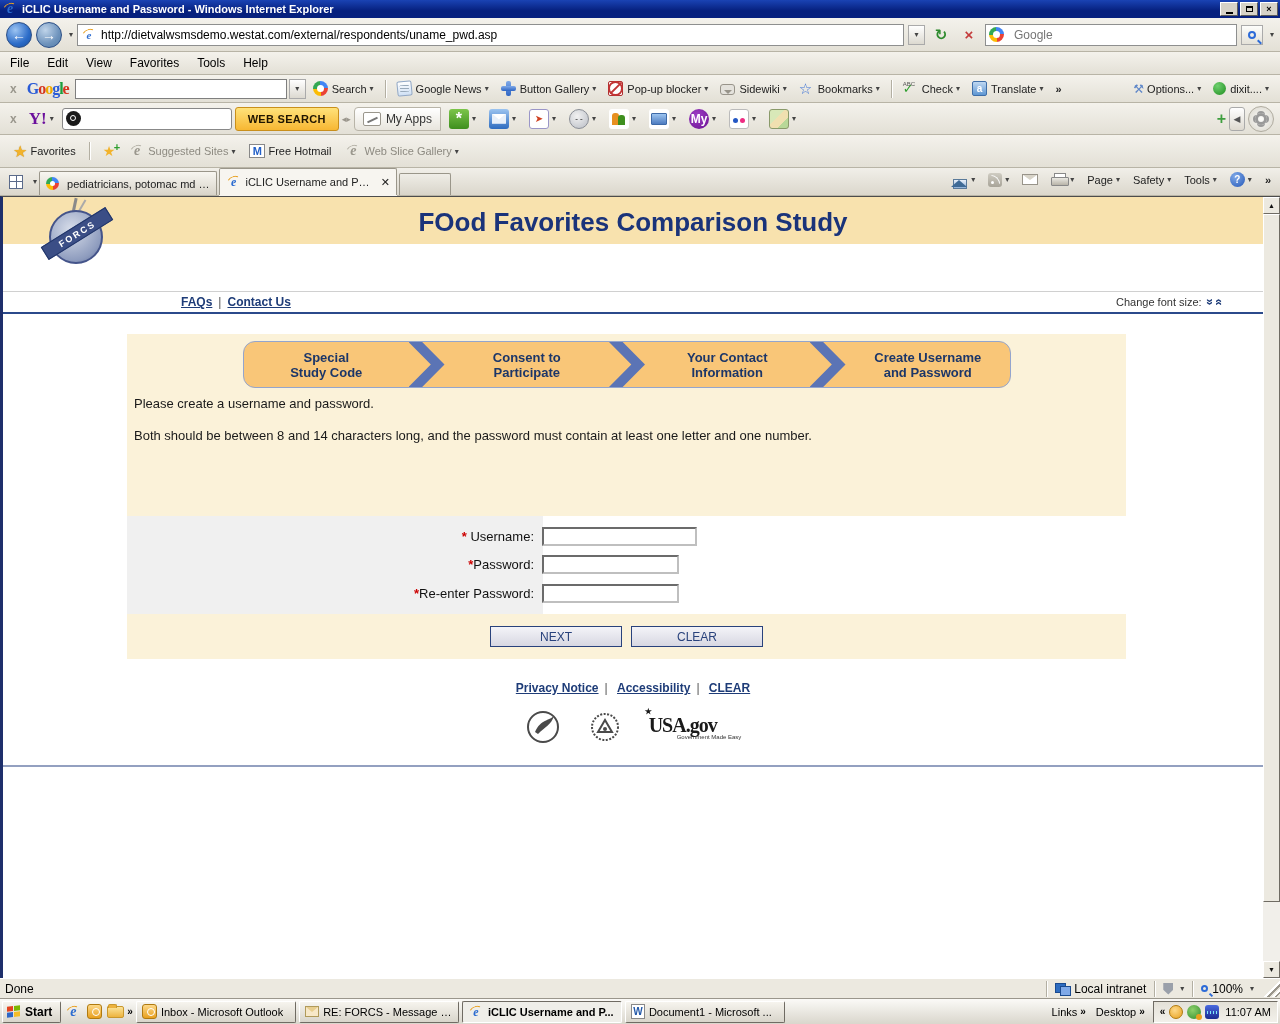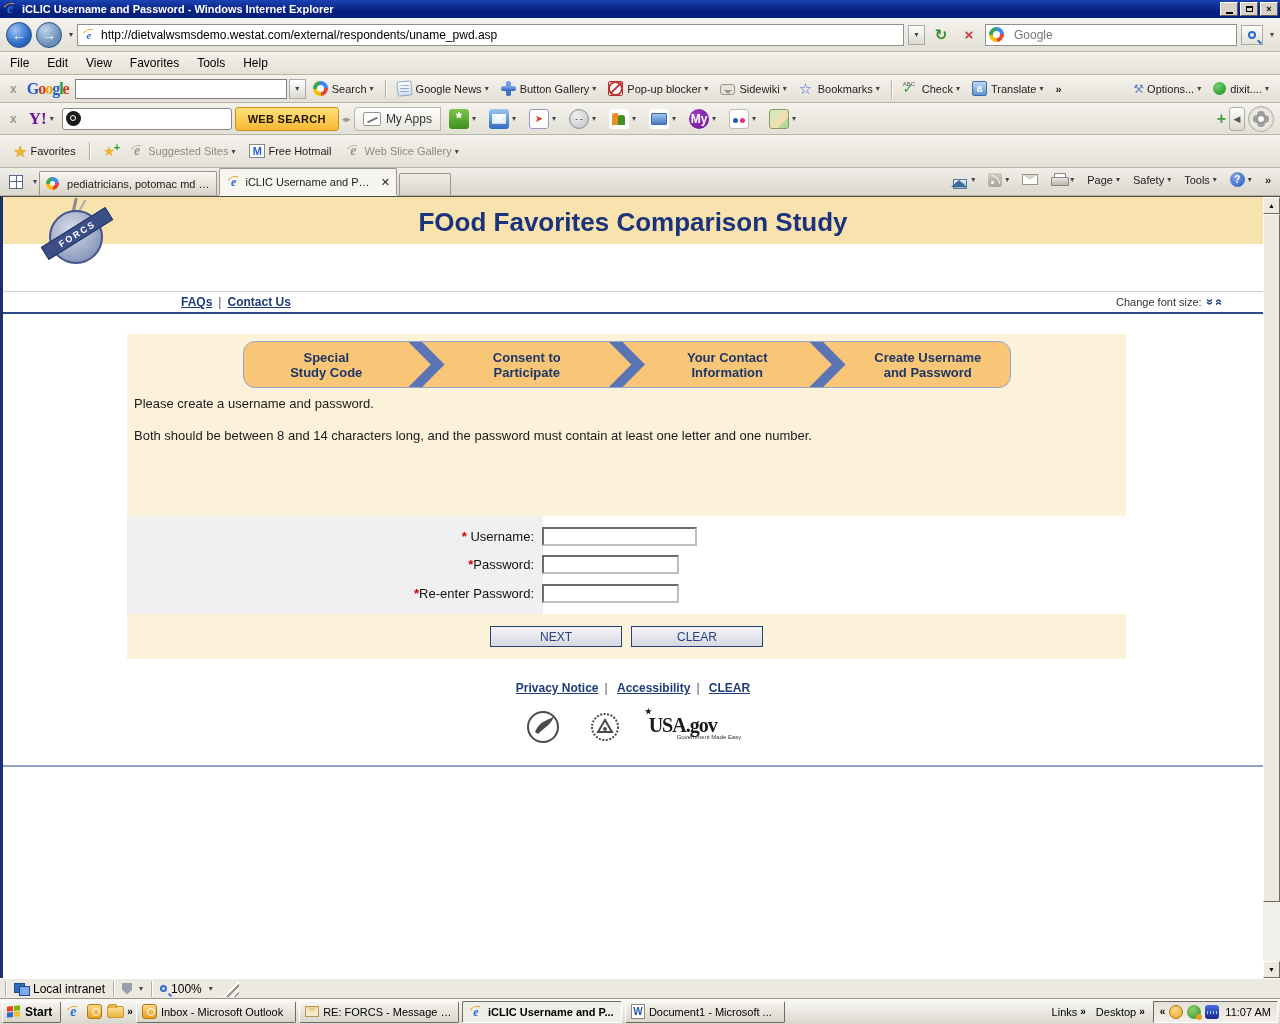--- a/index.html
+++ b/index.html
@@ -572,20 +572,21 @@
     </div>
 
     <div class="vscroll">
       <span class="scrbtn" style="top:0;">▲</span>
       <span class="scrthumb"></span>
       <span class="scrbtn" style="bottom:0;">▼</span>
     </div>
   </div>
 
   <div class="statusbar">
+    <span style="flex:1;">Done</span>
     <span class="stseg">
       <span class="intranetico"></span>
       <span>Local intranet</span>
     </span>
     <span class="stseg">
       <span class="shieldico"></span>
         <span class="caret">▾</span>
     </span>
     <span class="stseg">
       <span class="magblue"></span>

